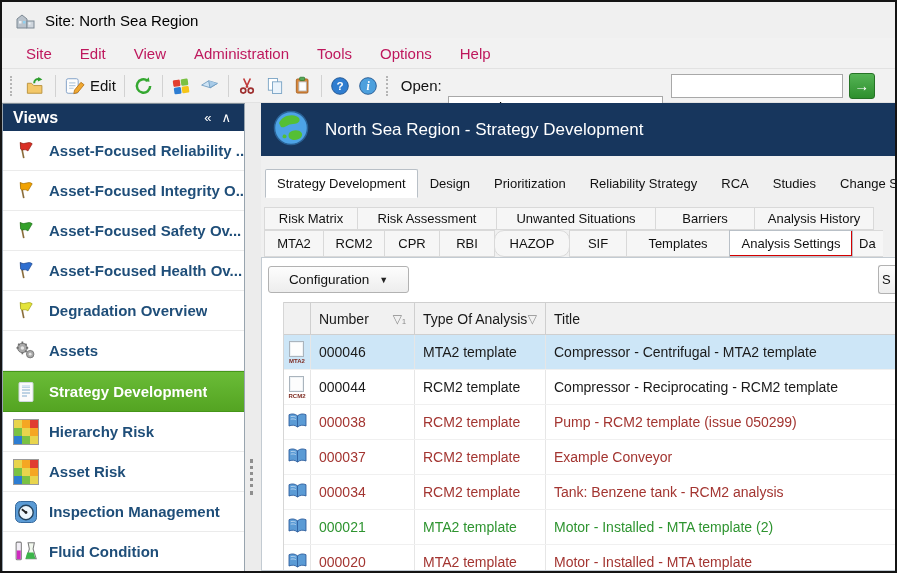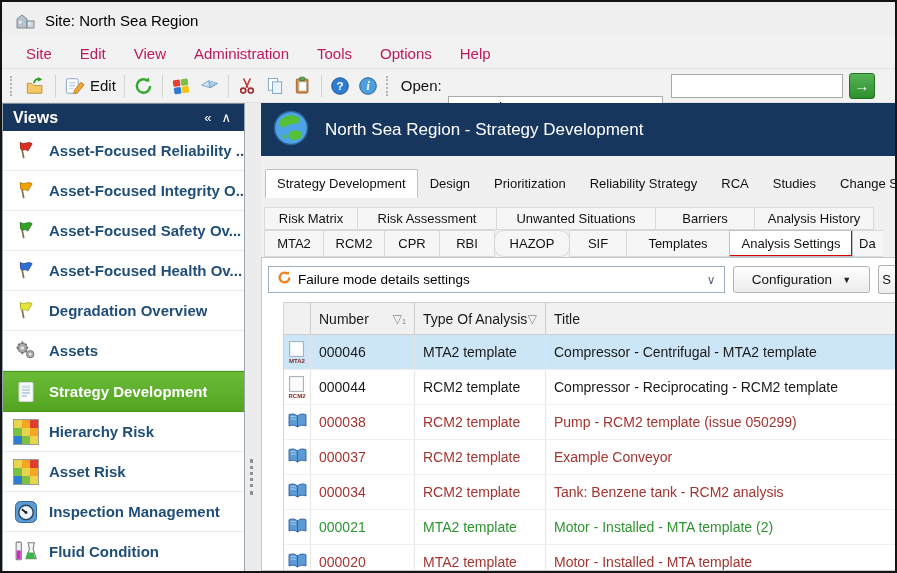--- a/index.html
+++ b/index.html
@@ -420,30 +420,20 @@
           <span class="tabg" style="width: 56px;">RBI</span>
           <span class="tabg" style="width: 76px; border-radius: 10px;">HAZOP</span>
           <span class="tabg" style="width: 58px;">SIF</span>
           <span class="tabg" style="width: 104px;">Templates</span>
           <span class="tabg active red-box" style="width: 124px;">Analysis Settings</span>
           <span class="tabg partial" style="width: 31px;">Da</span>
         </div>
 
       <div class="content">
         <div class="combo-row">
-          <div class="fm-combo">
-            <span>
-              <svg width="15" height="15" viewBox="0 0 16 16">
-                  <path d="M13.2 8 a5.2 5.2 0 1 1 -2.1-4.2" fill="none" stroke="#ef7d1a" stroke-width="2.4"></path>
-                  <path d="M12.6 1.2 l0.4 3.6 -3.6-0.4 z" fill="#ef7d1a"></path>
-                </svg>
-            </span>
-            <span class="val">Failure mode details settings</span>
-            <span class="chev">∨</span>
-          </div>
           <div class="config-btn">
             <span>Configuration</span>
             <span class="dcar">▼</span>
           </div>
           <div class="side-partial-btn">
             <span>S</span>
           </div>
         </div>
 
         <div class="table">

